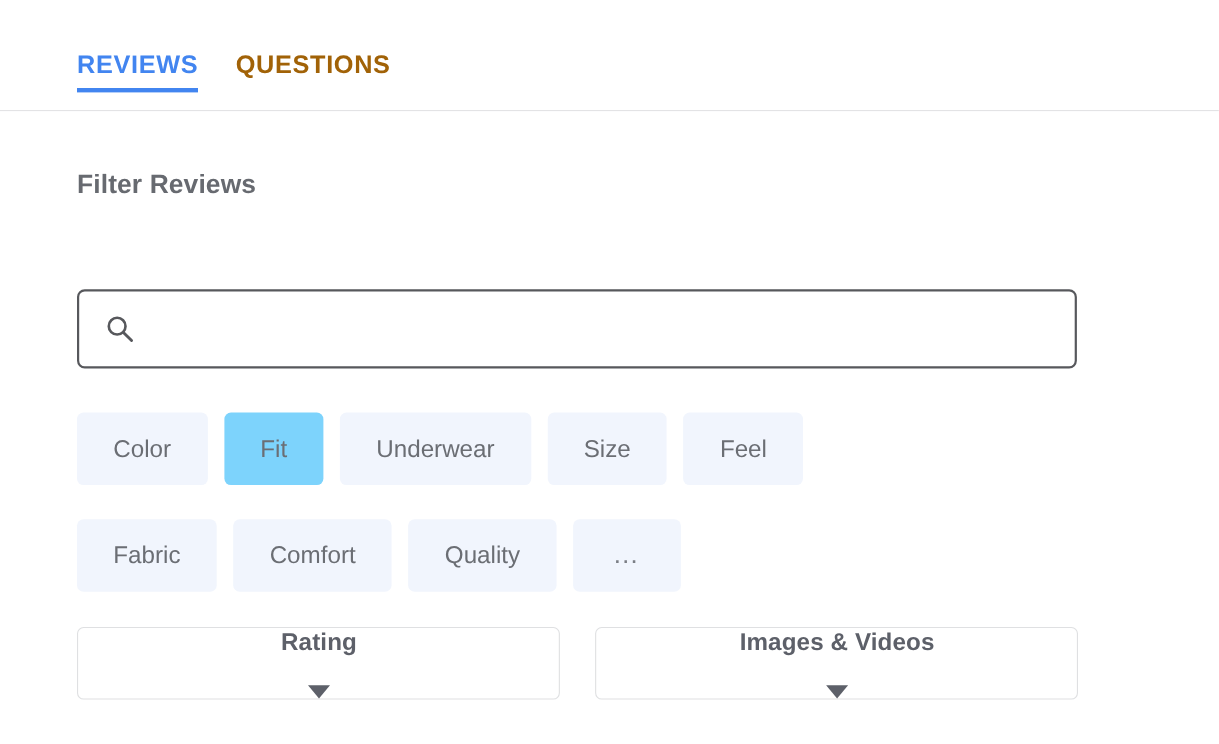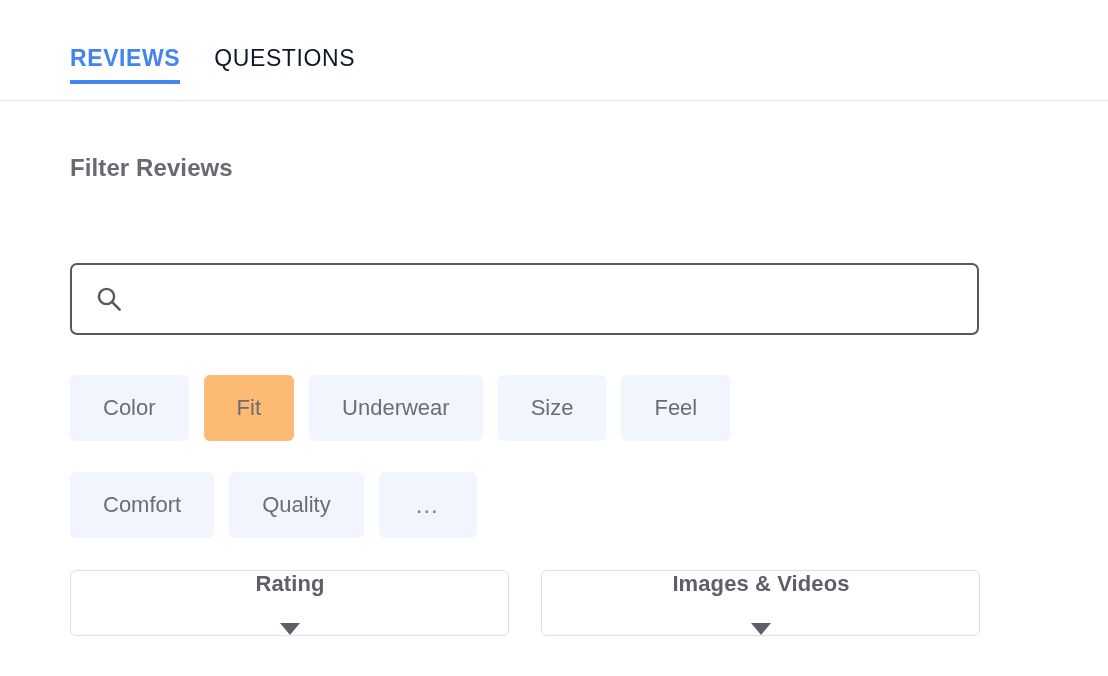--- a/index.html
+++ b/index.html
@@ -47,22 +47,22 @@
     line-height: 28px;
     padding-bottom: 23px;
     cursor: pointer;
     white-space: nowrap;
   }
   .tab.active {
     color: #4285f0;
     font-weight: bold;
   }
   .tab.inactive {
-    color: #0f172a;
-    font-weight: normal;
+    color: #a16207;
+    font-weight: bold;
   }
   .tab.active .tab-underline {
     position: absolute;
     left: 0;
     right: 0;
     bottom: 11px;
     height: 4px;
     background: #4285f0;
     border-radius: 0;
   }
@@ -139,21 +139,21 @@
     justify-content: center;
     padding: 0 33px;
     font-size: 22px;
     color: #6b6e74;
     cursor: pointer;
     box-sizing: border-box;
     white-space: nowrap;
     user-select: none;
   }
   .chip.selected {
-    background: #fdba74;
+    background: #7dd3fc;
     text-align: center;
   }
   .chip.more {
     padding: 0 36px;
     letter-spacing: 2px;
     font-size: 24px;
     color: #7b7e85;
   }
 
   
@@ -233,20 +233,23 @@
         </div>
       <div class="chip">
           <span>Size</span>
         </div>
       <div class="chip">
           <span>Feel</span>
         </div>
     </div>
     <div class="chip-row">
       <div class="chip">
+          <span>Fabric</span>
+        </div>
+      <div class="chip">
           <span>Comfort</span>
         </div>
       <div class="chip">
           <span>Quality</span>
         </div>
       <div class="chip more">
           <span>…</span>
         </div>
     </div>
   </div>

